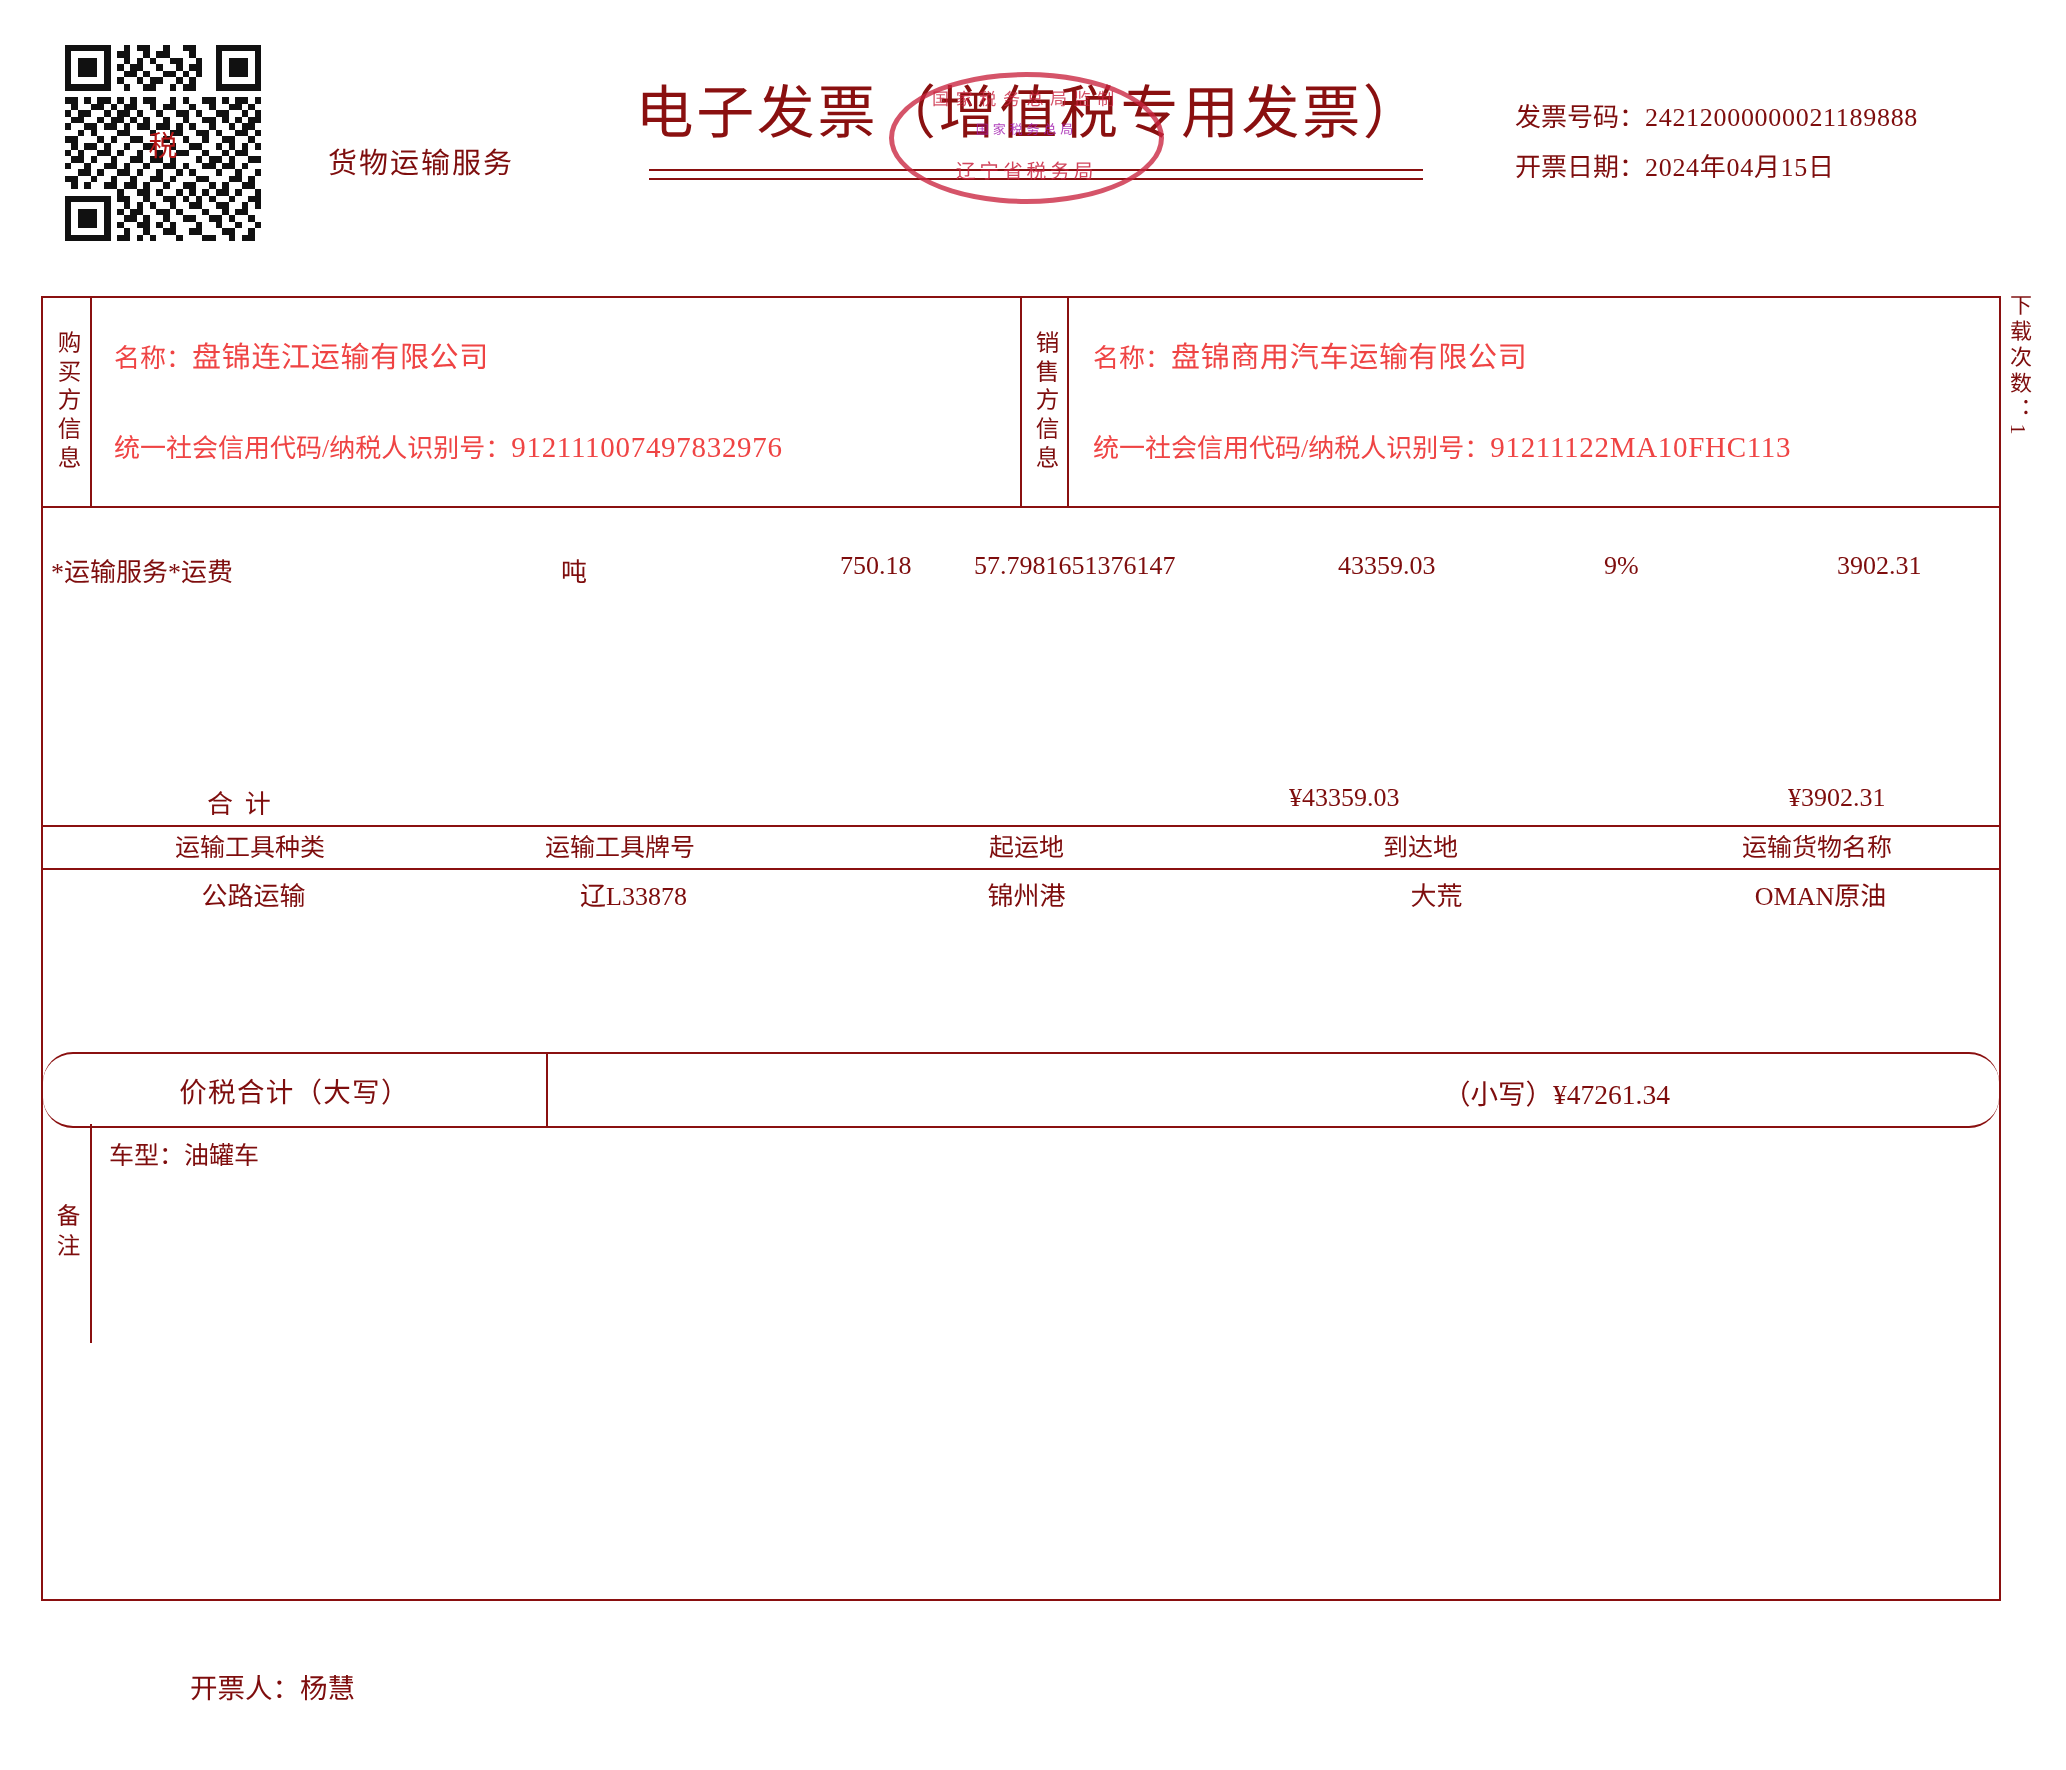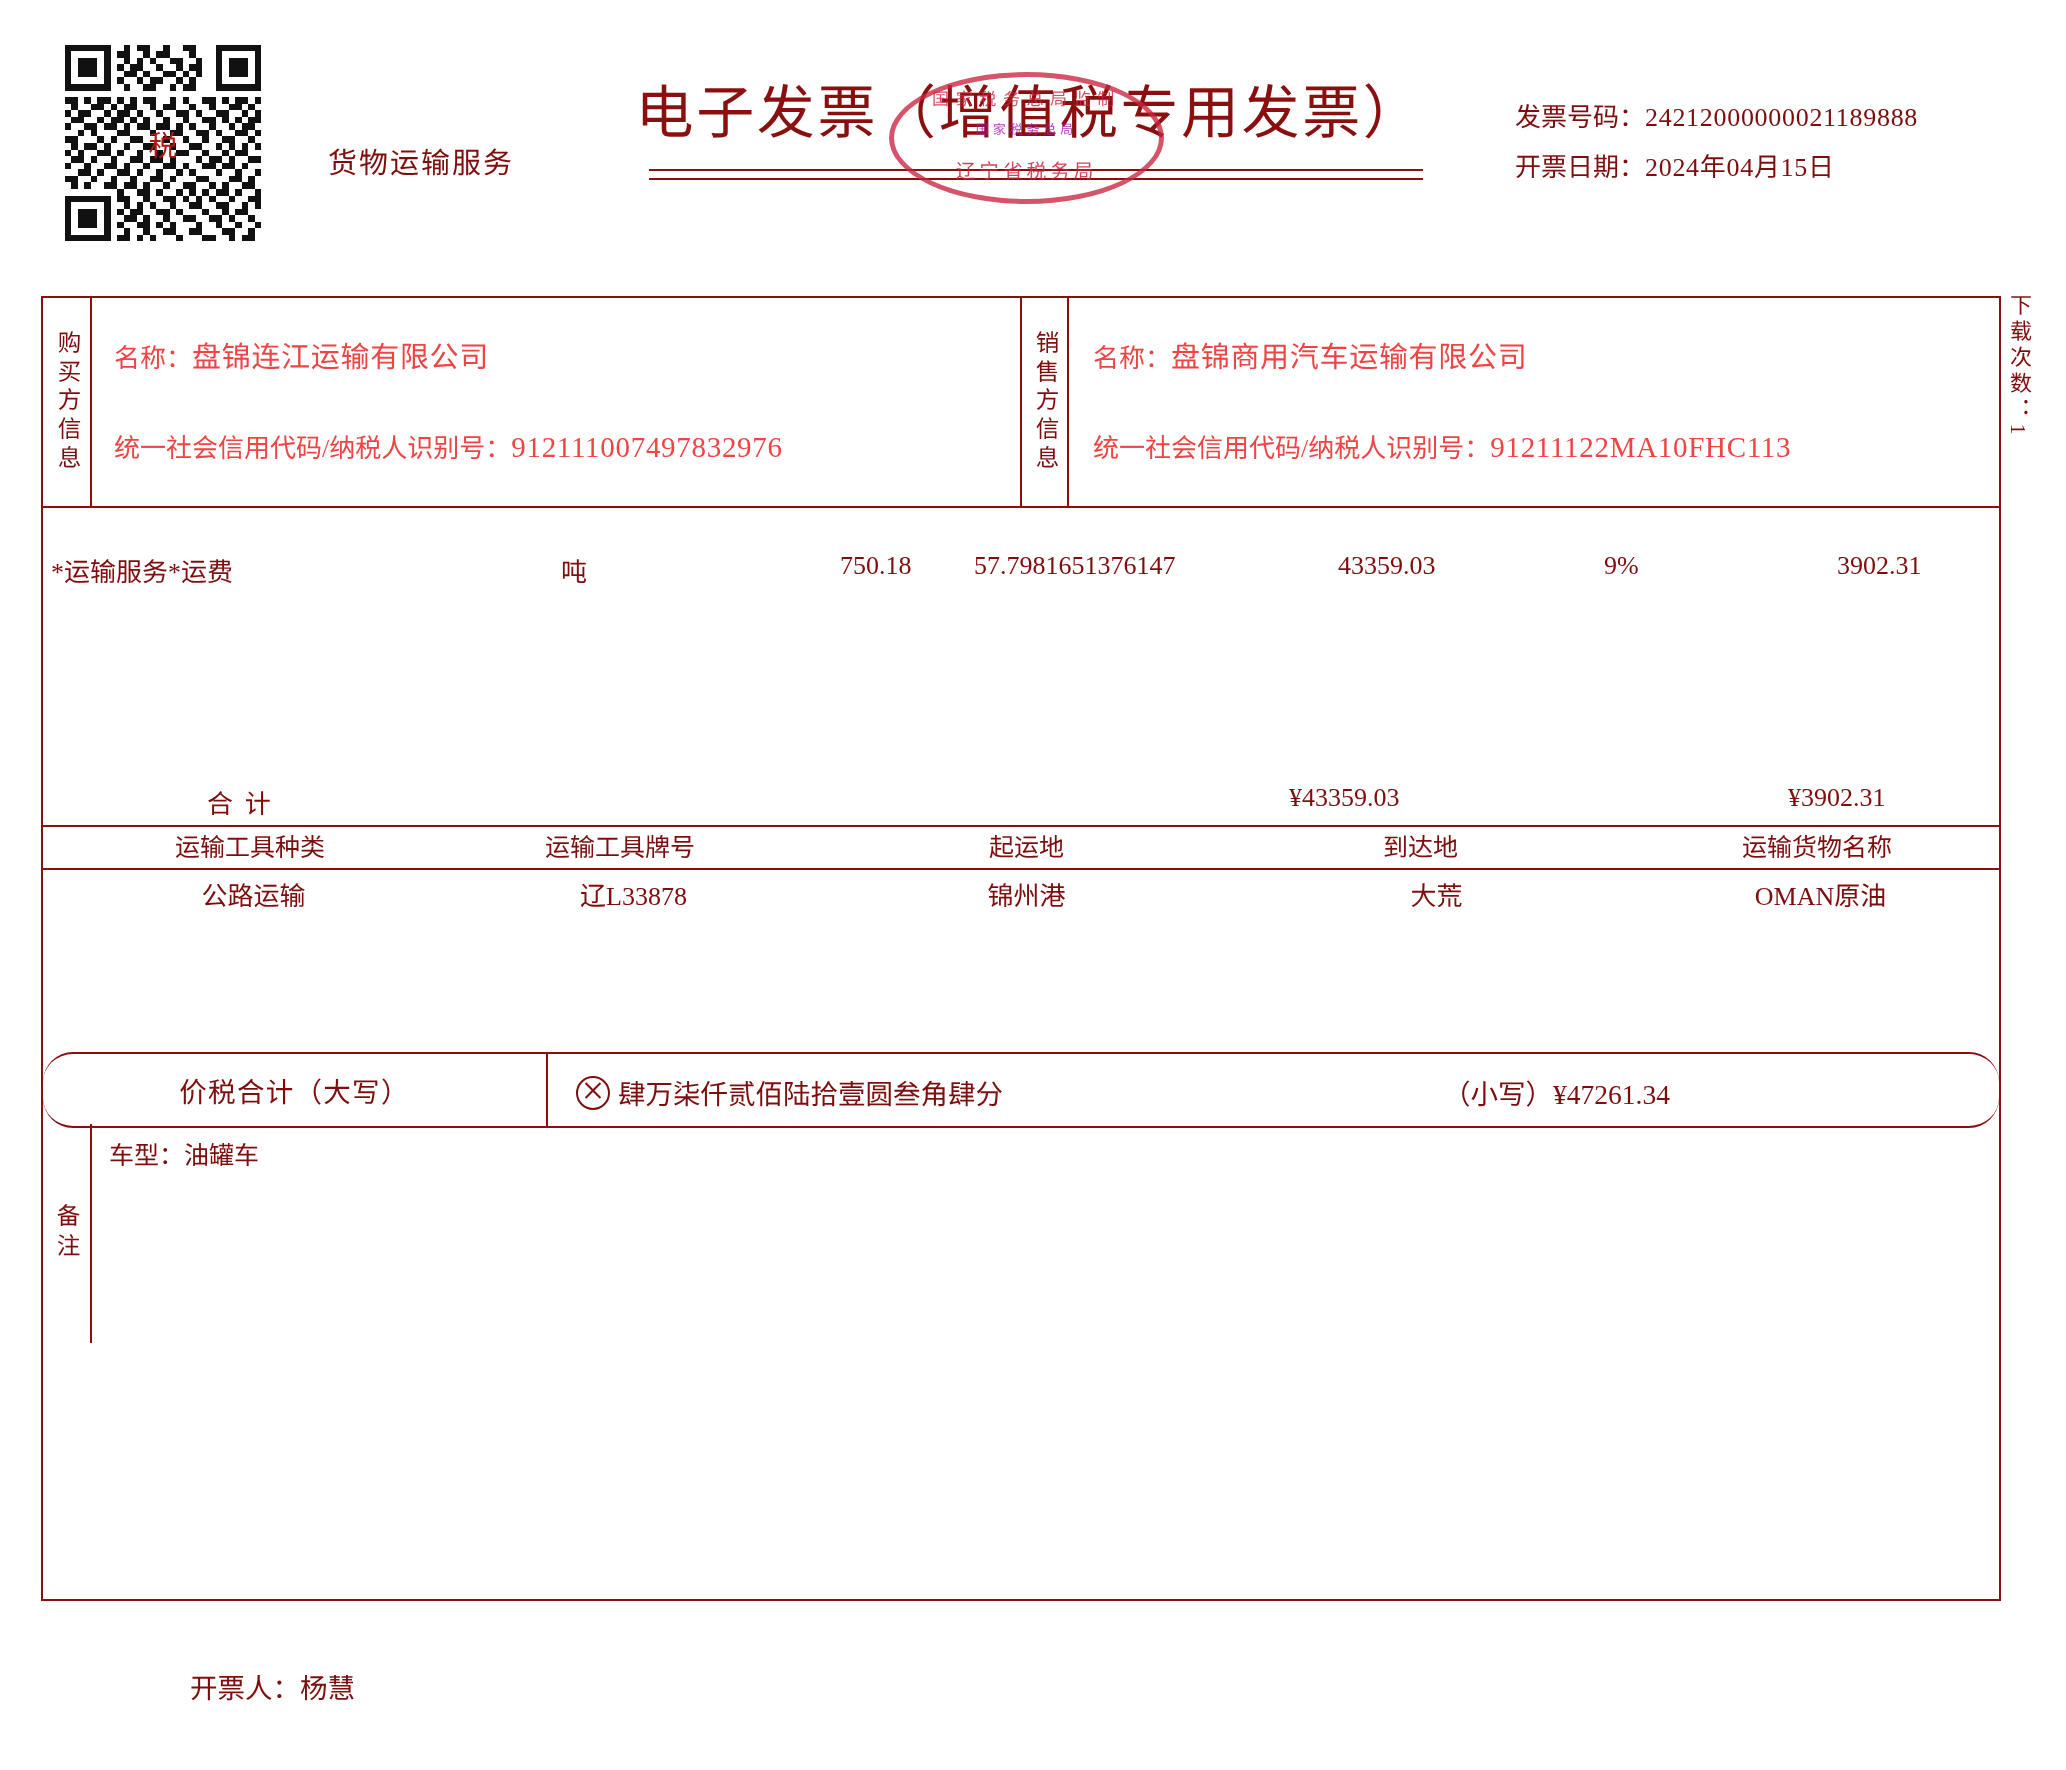--- a/index.html
+++ b/index.html
@@ -717,23 +717,20 @@
     <div class="trans-row">
       <div class="cell" style="left:125px; width:171px;">公路运输</div>
       <div class="cell" style="left:505px; width:171px;">辽L33878</div>
       <div class="cell" style="left:918px; width:131px;">锦州港</div>
       <div class="cell" style="left:1341px; width:105px;">大荒</div>
       <div class="cell" style="left:1692px; width:171px;">OMAN原油</div>
     </div>
 
     <div class="grand-row">
       <div class="grand-label">价税合计（大写）</div>
-      <div class="grand-words">
-        <span class="circled-x"></span><span>肆万柒仟贰佰陆拾壹圆叁角肆分</span>
-      </div>
       <div class="grand-small">
         <span>（小写）</span><span>¥47261.34</span>
       </div>
     </div>
 
     <div class="remark-label">
       <span>备注</span>
     </div>
     <div class="remark-body">
       <div>车型：油罐车</div>

